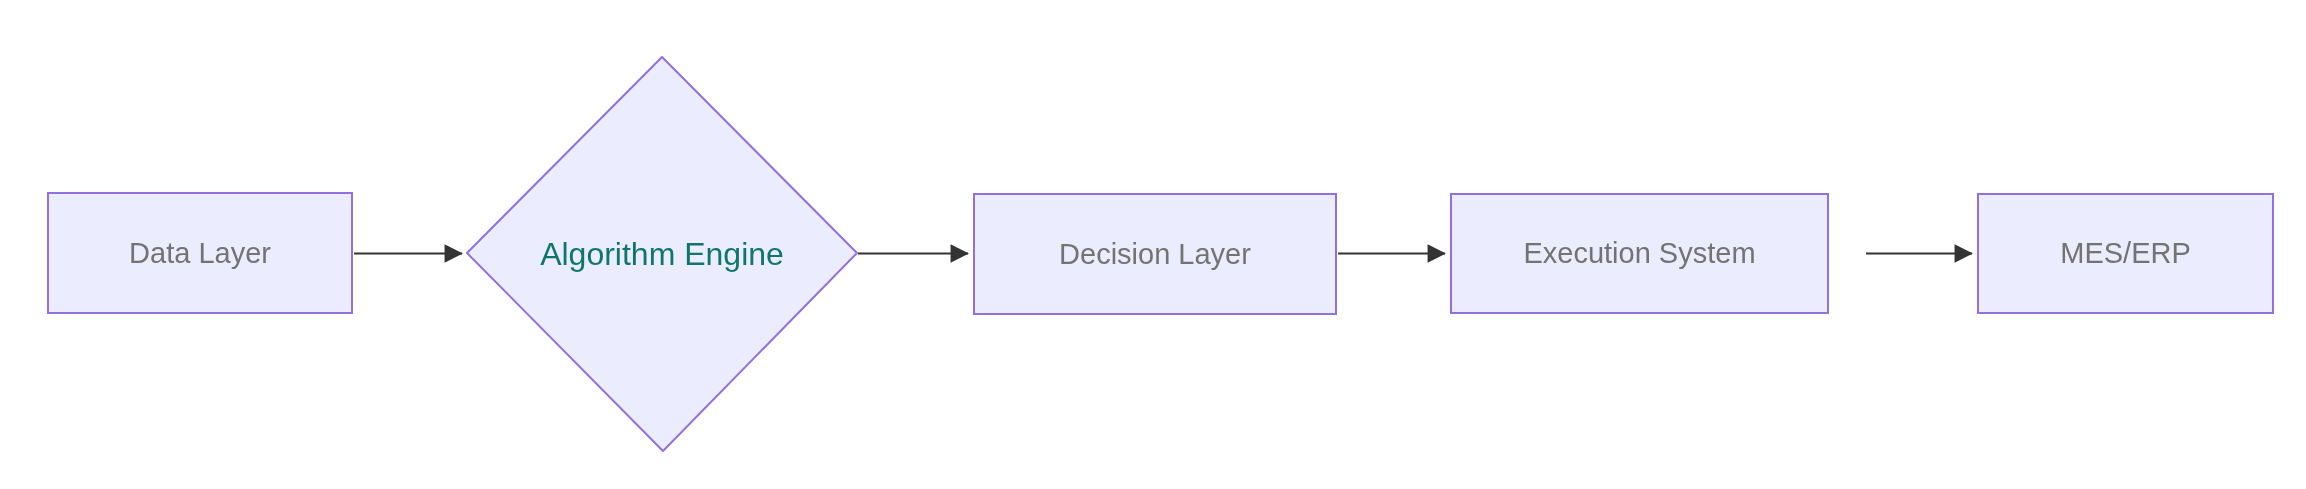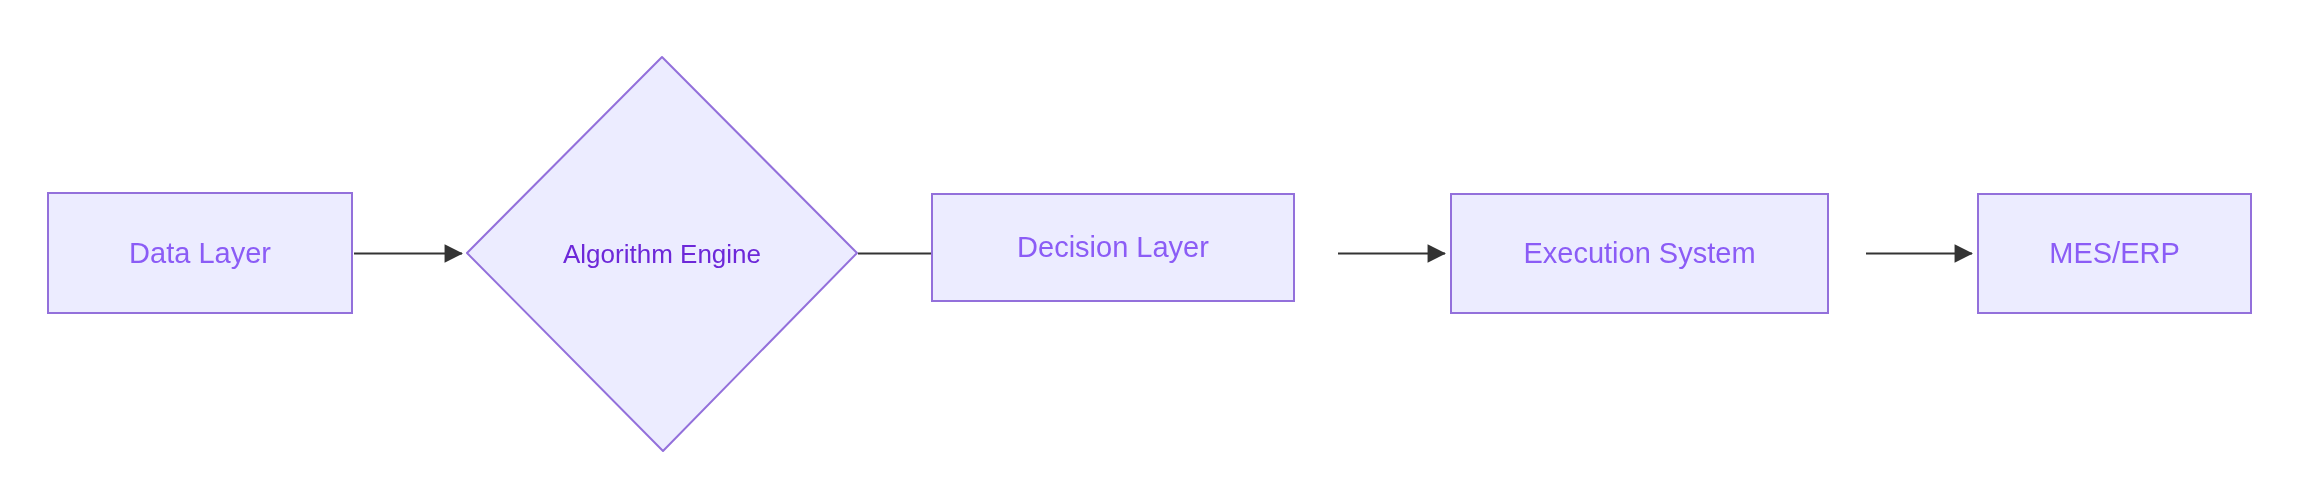--- a/index.html
+++ b/index.html
@@ -23,42 +23,42 @@
     height: 489px;
   }
   .node {
     position: absolute;
     background: #ECECFF;
     border: 2px solid #9370DB;
     box-sizing: border-box;
     display: flex;
     align-items: center;
     justify-content: center;
-    color: #8b5cf6;
+    color: #737373;
     font-size: 29px;
     line-height: 1.2;
     white-space: nowrap;
   }
   .node-data-layer        { left: 47px;   top: 192px; width: 306px; height: 122px; }
-  .node-decision-layer    { left: 931px;  top: 193px; width: 364px; height: 109px; }
+  .node-decision-layer    { left: 973px;  top: 193px; width: 364px; height: 122px; }
   .node-execution-system  { left: 1450px; top: 193px; width: 379px; height: 121px; }
-  .node-mes-erp           { left: 1977px; top: 193px; width: 275px; height: 121px; }
+  .node-mes-erp           { left: 1977px; top: 193px; width: 297px; height: 121px; }
   .node-diamond-label {
     position: absolute;
     left: 467px;
     top: 57px;
     width: 390px;
     height: 394px;
     background: transparent;
     border: none;
     display: flex;
     align-items: center;
     justify-content: center;
-    color: #6d28d9;
-    font-size: 26px;
+    color: #0f766e;
+    font-size: 32px;
     white-space: nowrap;
   }
 </style>
 </head>
 <body>
 
 <div class="diagram">
 
   <svg class="edges-layer" width="2306" height="489" viewBox="0 0 2306 489" xmlns="http://www.w3.org/2000/svg">
     <defs>

